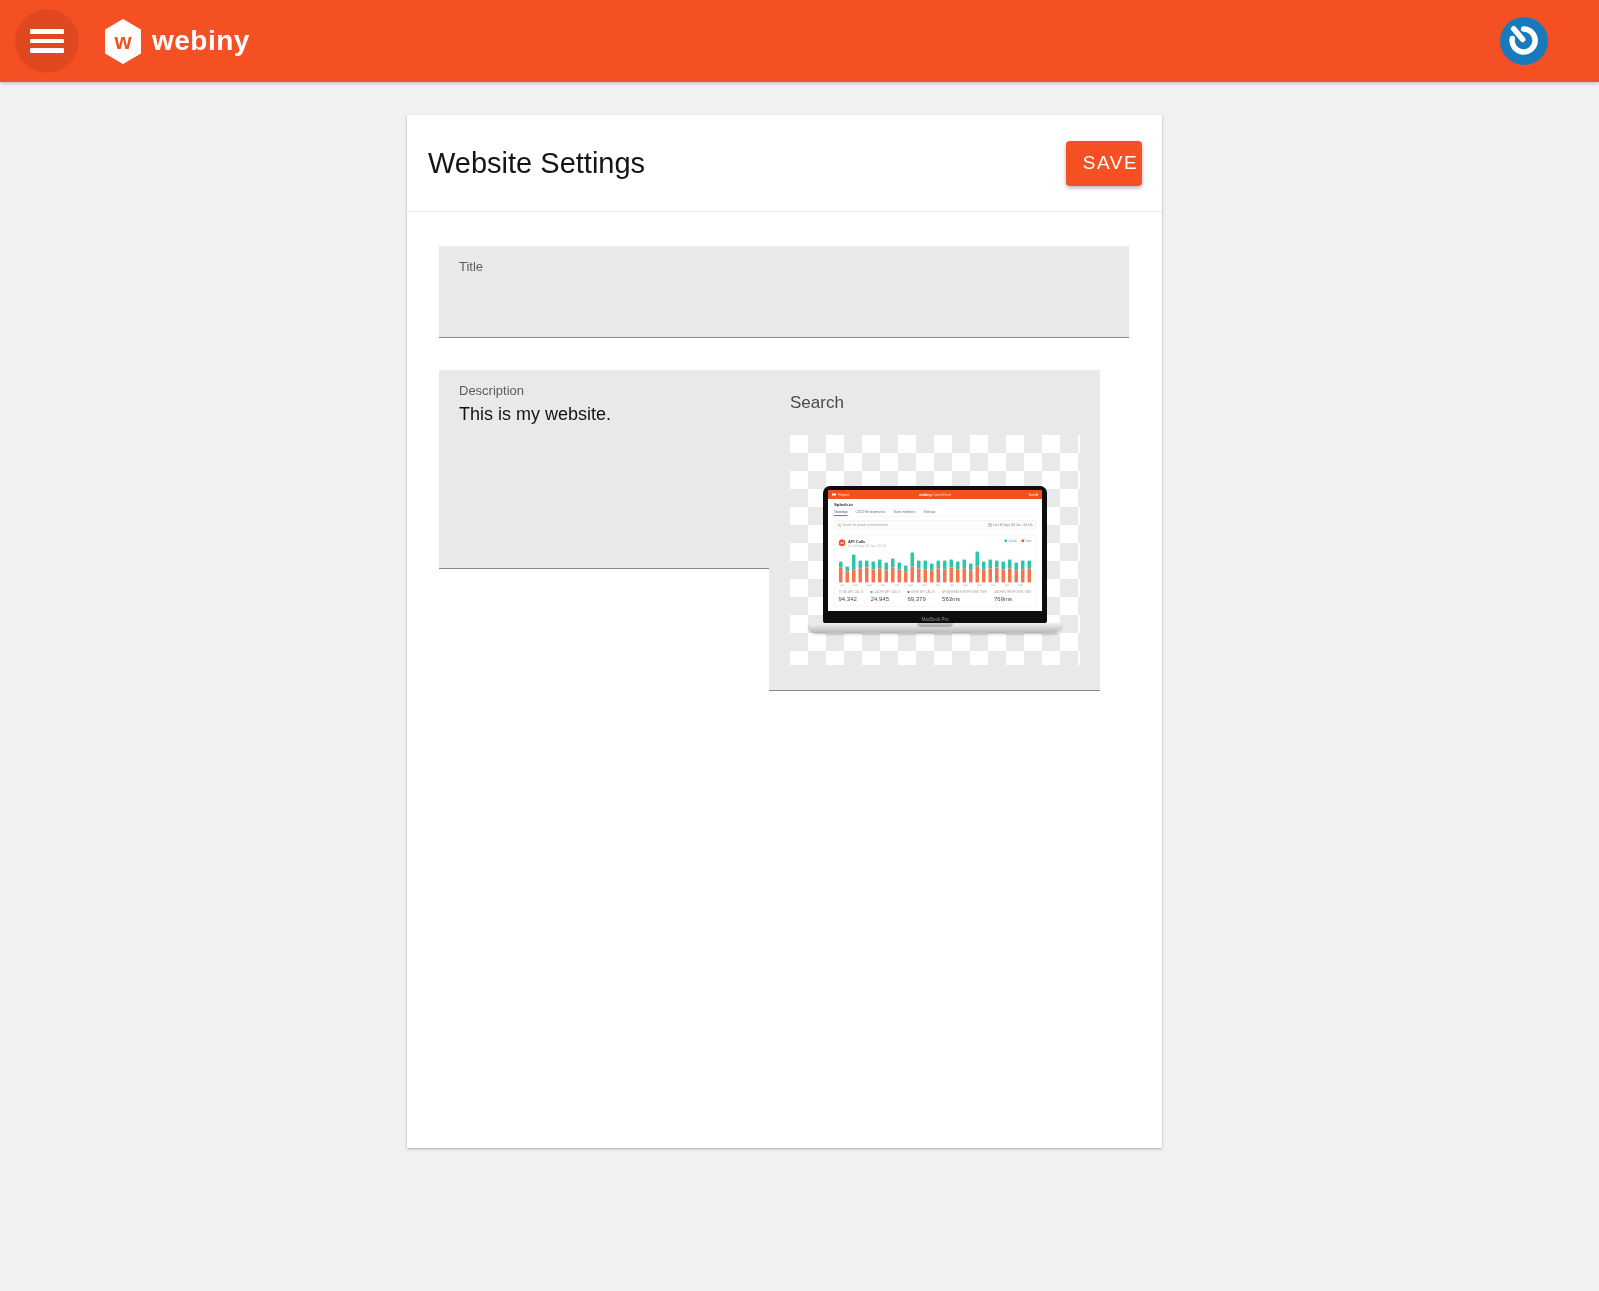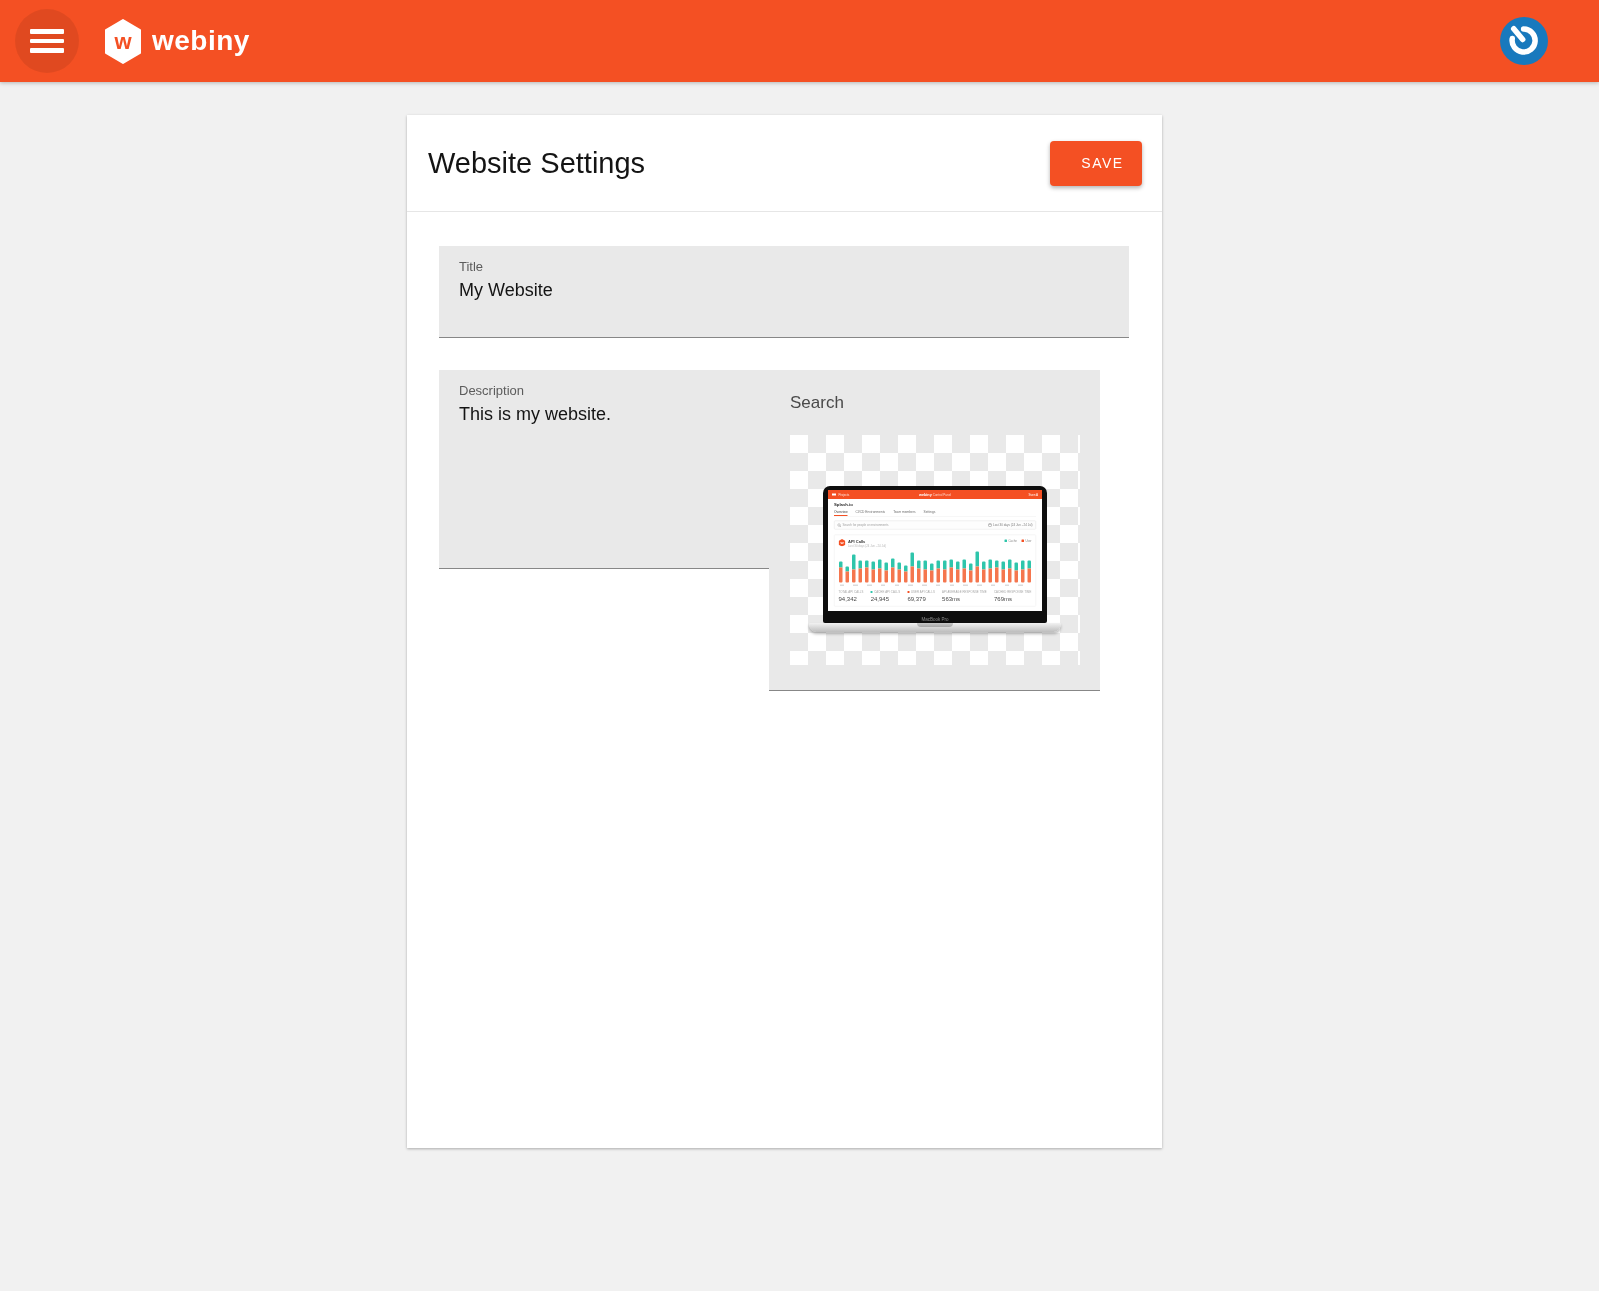--- a/index.html
+++ b/index.html
@@ -16,22 +16,22 @@
   .brand { display:flex; align-items:center; margin-left:24px; gap:9px; }
   .brand-text { color:#fff; font-size:28px; font-weight:bold; letter-spacing:.5px; }
   .avatar-wrap { margin-left:auto; margin-right:51px; width:48px; height:48px; border-radius:50%; cursor:pointer; }
 
   
   .card { width:755px; min-height:1033px; background:#fff; margin:33px 0 4px 407px;
           box-shadow:0 1px 3px rgba(0,0,0,.18), 0 1px 2px rgba(0,0,0,.12); }
   .card-header { height:96px; display:flex; align-items:center; justify-content:space-between;
                  padding:0 20px 0 21px; }
   .card-title { font-size:29px; color:#141414; font-weight:400; }
-  .save-btn { width:92px; height:45px; background:#f45023; color:#fff; border:none; border-radius:4px;
-              font-size:14px; letter-spacing:1.5px; font-family:"Liberation Sans",sans-serif;
+  .save-btn { width:76px; height:45px; background:#f45023; color:#fff; border:none; border-radius:4px;
+              font-size:19px; letter-spacing:1.5px; font-family:"Liberation Sans",sans-serif;
               box-shadow:0 2px 4px rgba(0,0,0,.3); cursor:pointer;padding-left:13px; }
   .card-divider { height:1px; background:#e6e6e6; }
   .card-body { padding:34px 33px 0 32px; }
 
   .field { background:#e9e9e9; border-bottom:1px solid rgba(0,0,0,.42); padding:13px 20px; }
   .field-label { font-size:13px; color:#5c5c5c; }
   .field-value { font-size:18px; color:#141414; margin-top:6px; }
   .field-title { height:92px; }
 
   .row2 { display:flex; margin-top:32px; align-items:flex-start; }
@@ -141,21 +141,20 @@
   <div class="card-header">
     <h1 class="card-title">Website Settings</h1>
     <button class="save-btn">SAVE</button>
   </div>
   <div class="card-divider"></div>
 
   <div class="card-body">
 
     <div class="field field-title">
       <div class="field-label">Title</div>
-      <div class="field-value">My Website</div>
     </div>
 
     <div class="row2">
       <div class="field field-desc">
         <div class="field-label">Description</div>
         <div class="field-value">This is my website.</div>
       </div>
 
       <div class="image-panel">
         <div class="image-label">Search</div>

